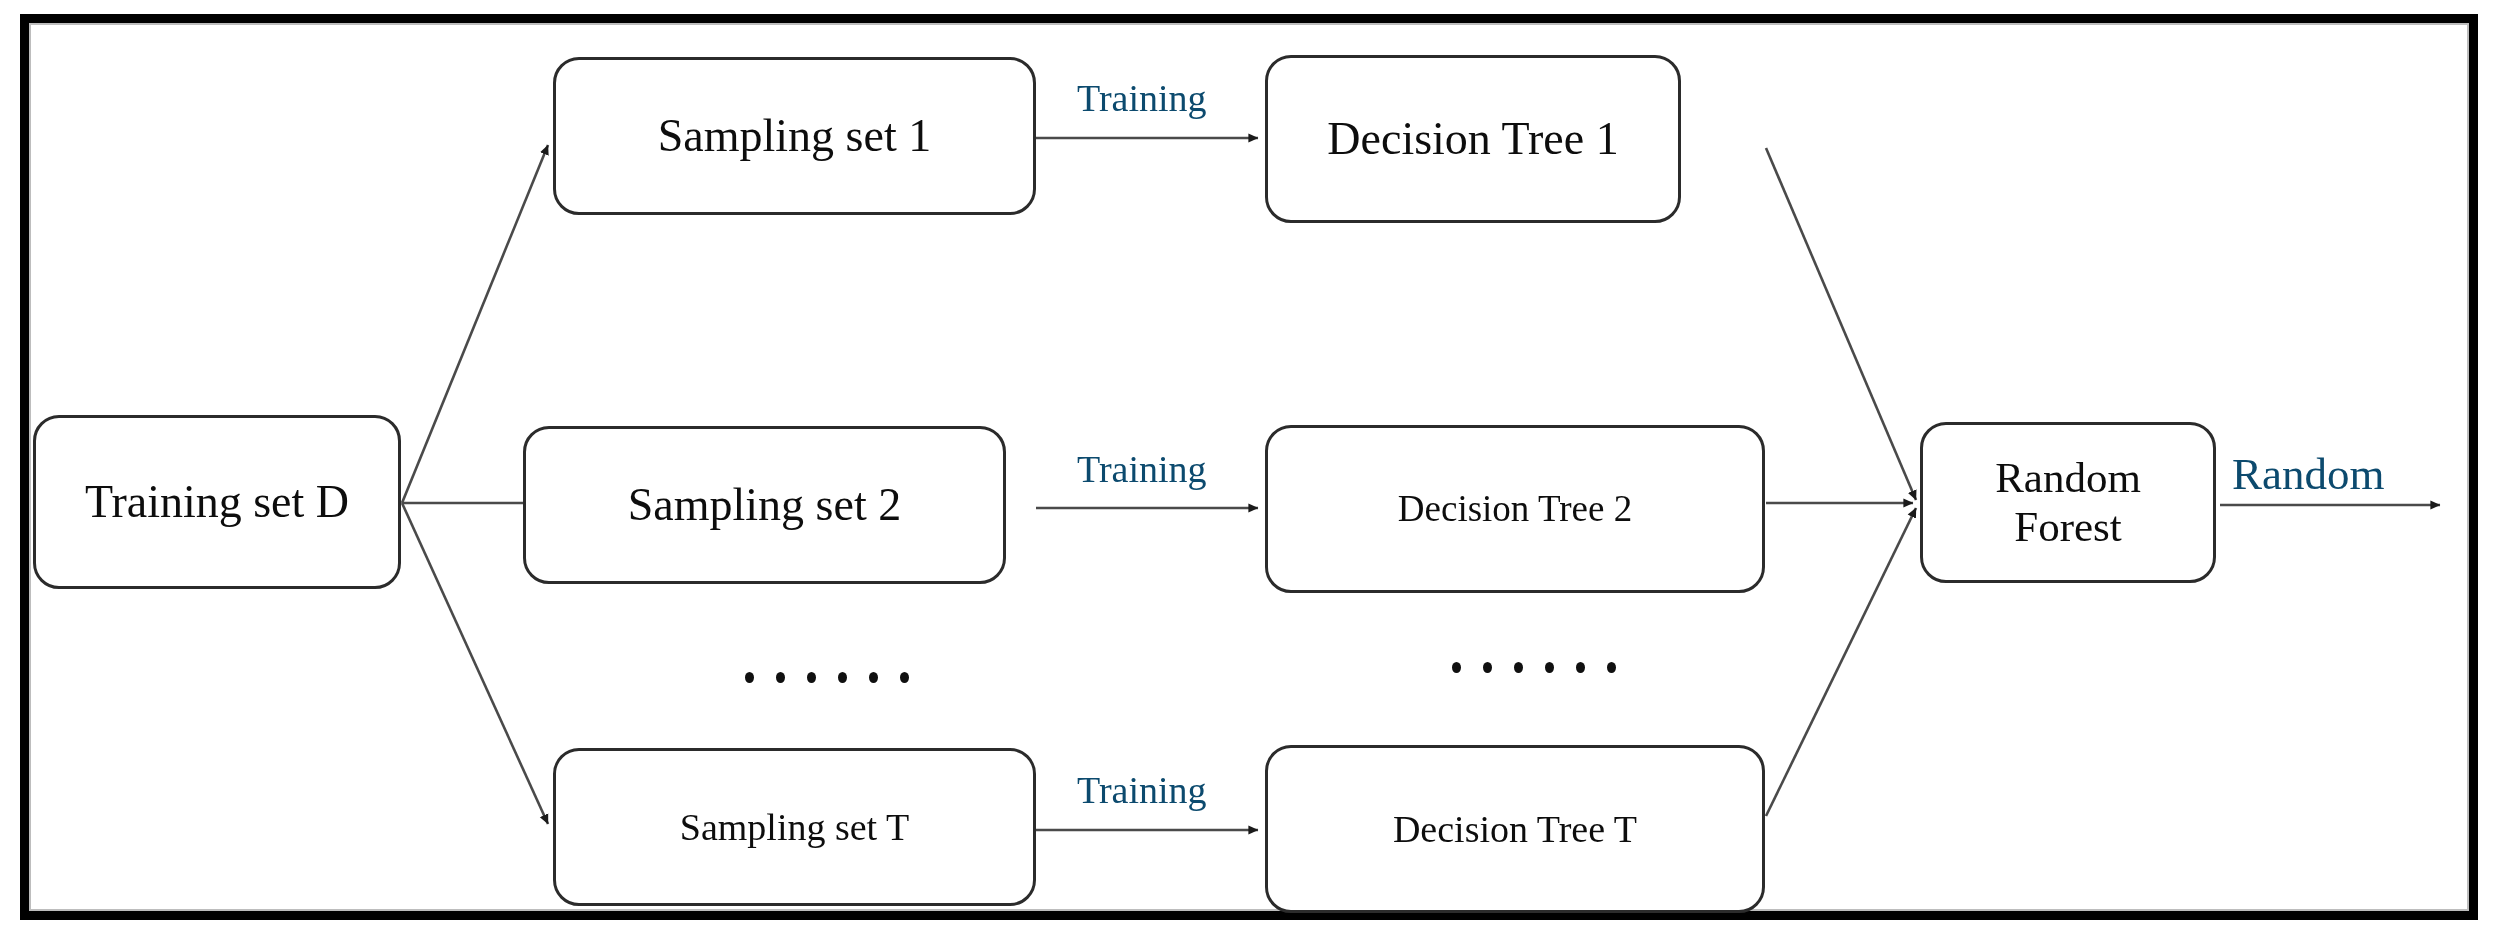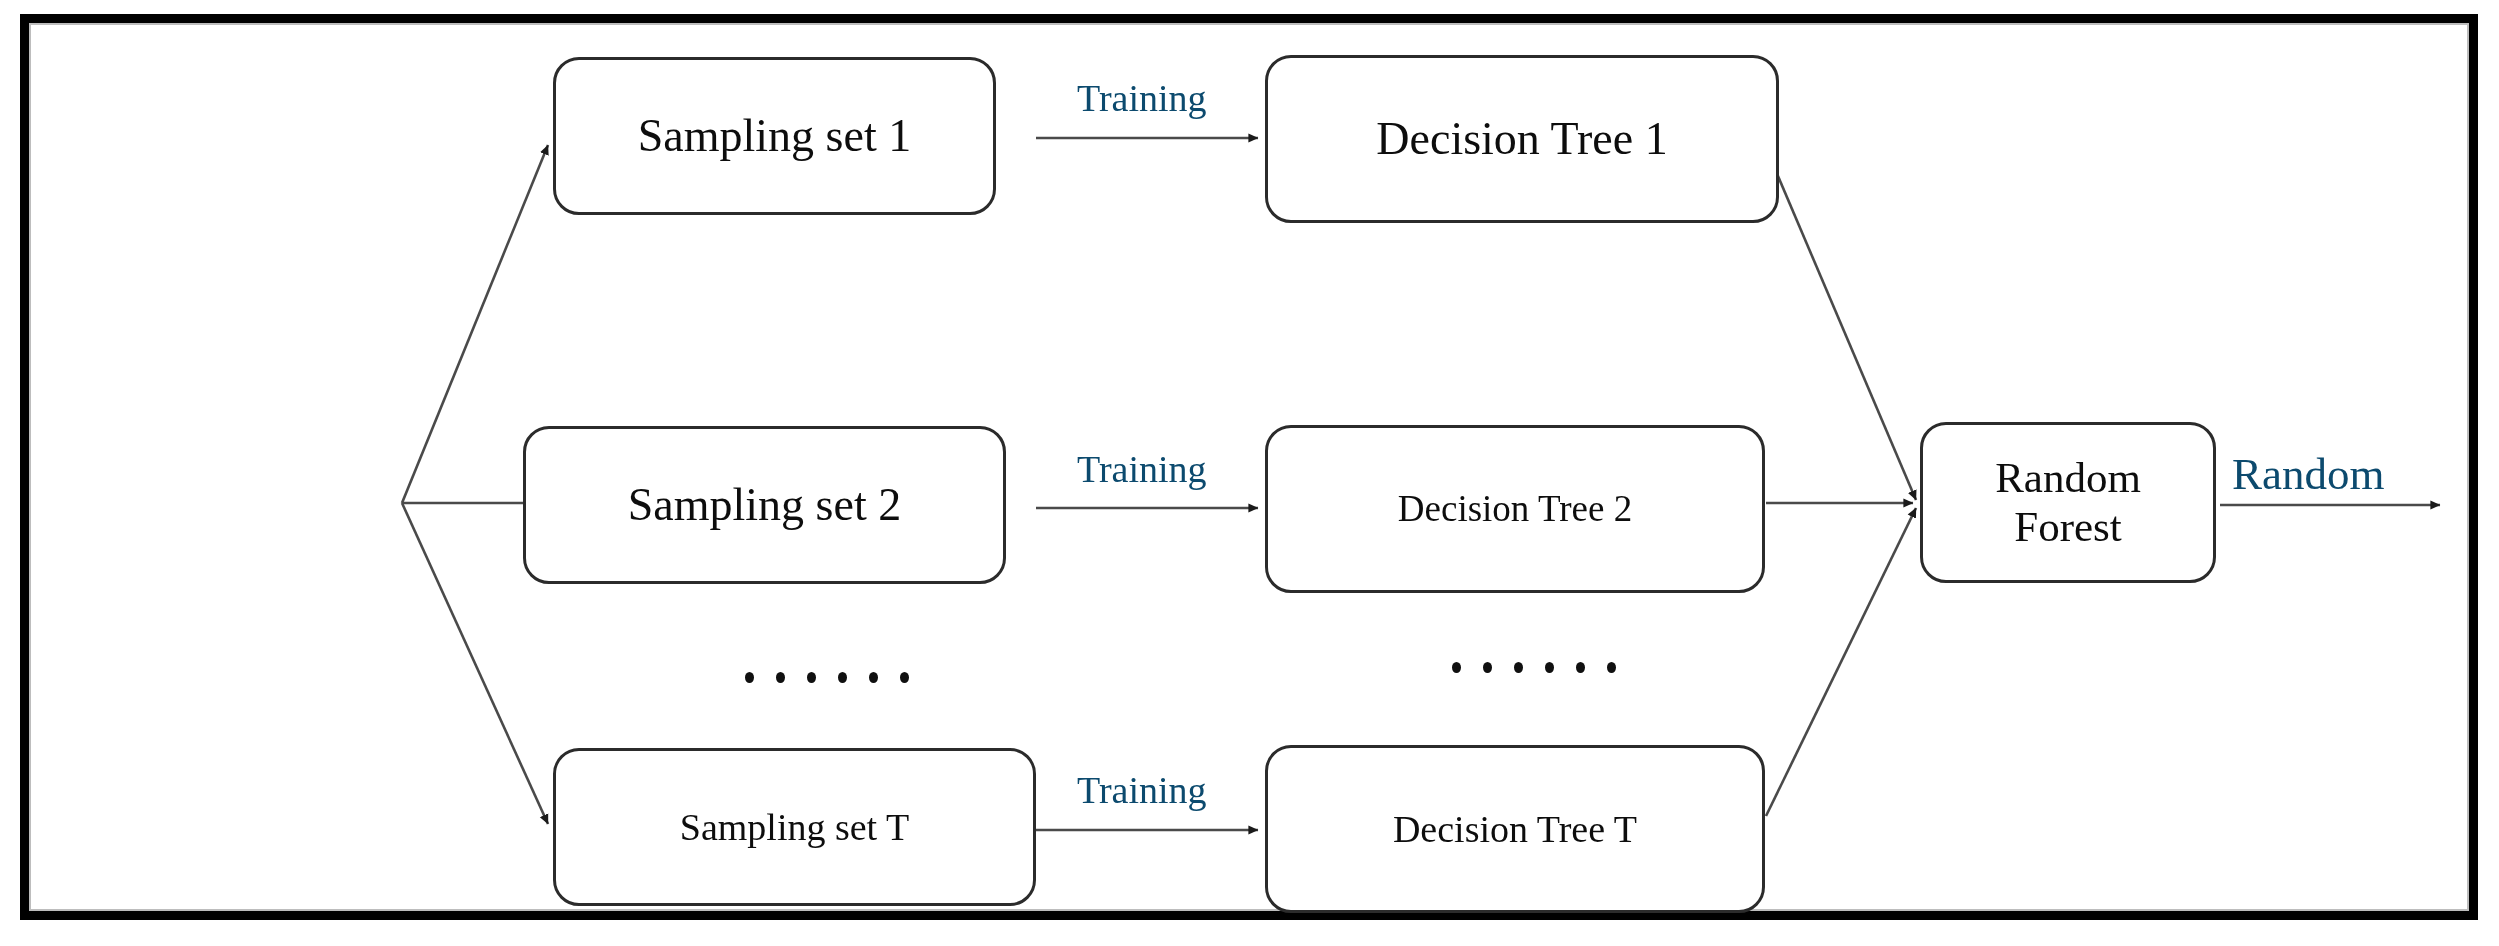--- a/index.html
+++ b/index.html
@@ -113,34 +113,37 @@
     <line x1="1036" y1="508" x2="1258" y2="508" stroke="#4a4a4a" stroke-width="2.6" marker-end="url(#ah)"></line>
     <line x1="1036" y1="830" x2="1258" y2="830" stroke="#4a4a4a" stroke-width="2.6" marker-end="url(#ah)"></line>
 
     <line x1="1766" y1="148" x2="1916" y2="500" stroke="#4a4a4a" stroke-width="2.6" marker-end="url(#ah)"></line>
     <line x1="1766" y1="503" x2="1913" y2="503" stroke="#4a4a4a" stroke-width="2.6" marker-end="url(#ah)"></line>
     <line x1="1766" y1="816" x2="1916" y2="508" stroke="#4a4a4a" stroke-width="2.6" marker-end="url(#ah)"></line>
 
     <line x1="2220" y1="505" x2="2440" y2="505" stroke="#4a4a4a" stroke-width="2.6" marker-end="url(#ah)"></line>
   </svg>
 
+  <div class="node" style="left:33px; top:415px; width:368px; height:174px; font-size:46px;">
+    <span>Training set D</span>
+  </div>
 
-  <div class="node" style="left:553px; top:57px; width:443px; height:158px; font-size:46px;">
+  <div class="node" style="left:553px; top:57px; width:483px; height:158px; font-size:46px;">
     <span>Sampling set 1</span>
   </div>
 
   <div class="node" style="left:523px; top:426px; width:483px; height:158px; font-size:46px;">
     <span>Sampling set 2</span>
   </div>
 
   <div class="node" style="left:553px; top:748px; width:483px; height:158px; font-size:38px;">
     <span>Sampling set T</span>
   </div>
 
-  <div class="node" style="left:1265px; top:55px; width:514px; height:168px; font-size:46px;">
+  <div class="node" style="left:1265px; top:55px; width:416px; height:168px; font-size:46px;">
     <span>Decision Tree 1</span>
   </div>
 
   <div class="node" style="left:1265px; top:425px; width:500px; height:168px; font-size:37px;">
     <span>Decision Tree 2</span>
   </div>
 
   <div class="node" style="left:1265px; top:745px; width:500px; height:168px; font-size:38px;">
     <span>Decision Tree T</span>
   </div>

